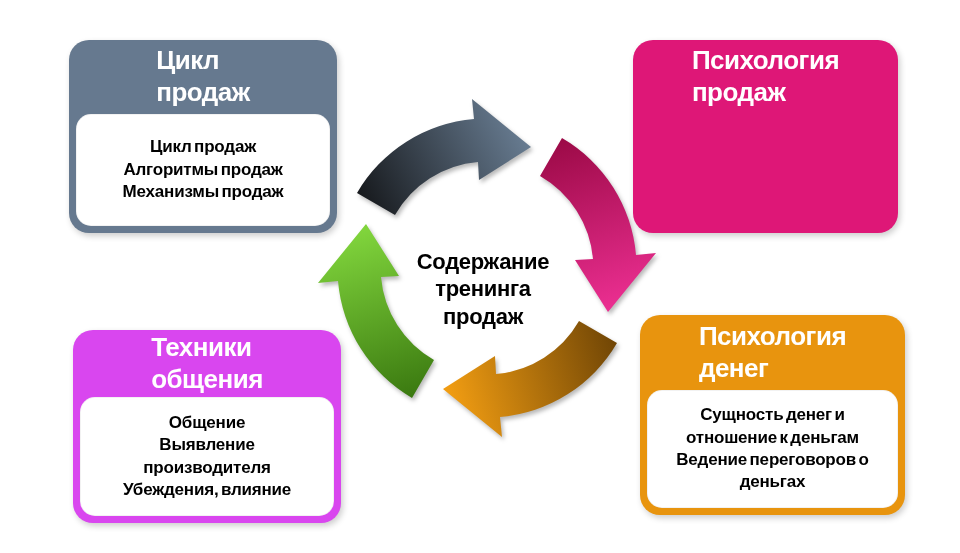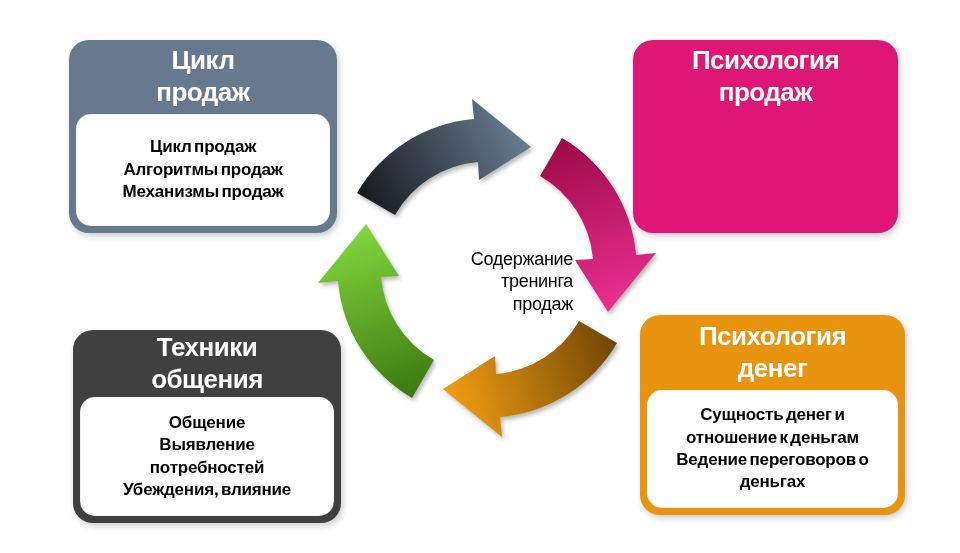--- a/index.html
+++ b/index.html
@@ -11,21 +11,21 @@
   .arrows path { filter: drop-shadow(2px 3px 2px rgba(0,0,0,.28)); }
 
   .card {
     position:absolute; border-radius:20px;
     box-shadow: 2px 3px 6px rgba(0,0,0,.20);
   }
   .card-header {
     position:absolute; left:0; right:0; top:0;
     display:flex; align-items:center; justify-content:center;
     color:#ffffff; font-weight:bold; font-size:26px; line-height:1.22;
-    text-align:center; white-space:pre-line; letter-spacing:-0.5px;
+    white-space:pre-line; letter-spacing:-0.5px;
   }
   .card-body {
     position:absolute; left:7px; right:7px; bottom:7px; background:#ffffff;
     border-radius:15px; display:flex; align-items:center; justify-content:center;
     text-align:center; color:#000; font-weight:bold; font-size:17px;
     line-height:1.32; white-space:pre-line; word-spacing:-2px; letter-spacing:-0.2px;
     box-shadow: inset 0 0 0 1px rgba(0,0,0,.05);
   }
   #card-tl { left:69px;  top:40px;  width:268px; height:193px; }
   #card-tr { left:633px; top:40px;  width:265px; height:193px; }
@@ -33,21 +33,21 @@
   #card-br { left:640px; top:315px; width:265px; height:200px; }
   #card-tl .card-header, #card-tr .card-header { height:74px; }
   #card-bl .card-header { height:67px; }
   #card-br .card-header { height:75px; }
   #card-tl .card-body, #card-tr .card-body { top:74px; }
   #card-bl .card-body { top:67px; }
   #card-br .card-body { top:75px; }
 
   .center-label {
     position:absolute; left:393px; top:248px; width:180px;
-    text-align:right; color:#000; font-weight:normal; font-size:18px;
+    text-align:center; color:#000; font-weight:bold; font-size:22px;
     line-height:1.24; white-space:pre-line; letter-spacing:-0.3px;
   }
 </style>
 </head>
 <body>
 
 <div class="slide">
 
   <svg class="arrows" width="960" height="553" viewBox="0 0 960 553">
     <defs>
@@ -85,26 +85,26 @@
     <div class="card-body">Цикл продаж
 Алгоритмы продаж
 Механизмы продаж</div>
   </div>
 
   <div class="card" id="card-tr" style="background-color: rgb(222, 23, 119);">
     <div class="card-header">Психология
 продаж</div>
   </div>
 
-  <div class="card" id="card-bl" style="background-color: #404040; text-decoration: underline;">
+  <div class="card" id="card-bl" style="background-color: #d946ef; text-decoration: underline;">
     <div class="card-header">Техники
 общения</div>
     <div class="card-body">Общение
 Выявление
-потребностей
+производителя
 Убеждения, влияние</div>
   </div>
 
   <div class="card" id="card-br" style="background-color: rgb(232, 148, 14);">
     <div class="card-header">Психология
 денег</div>
     <div class="card-body">Сущность денег и
 отношение к деньгам
 Ведение переговоров о
 деньгах</div>

